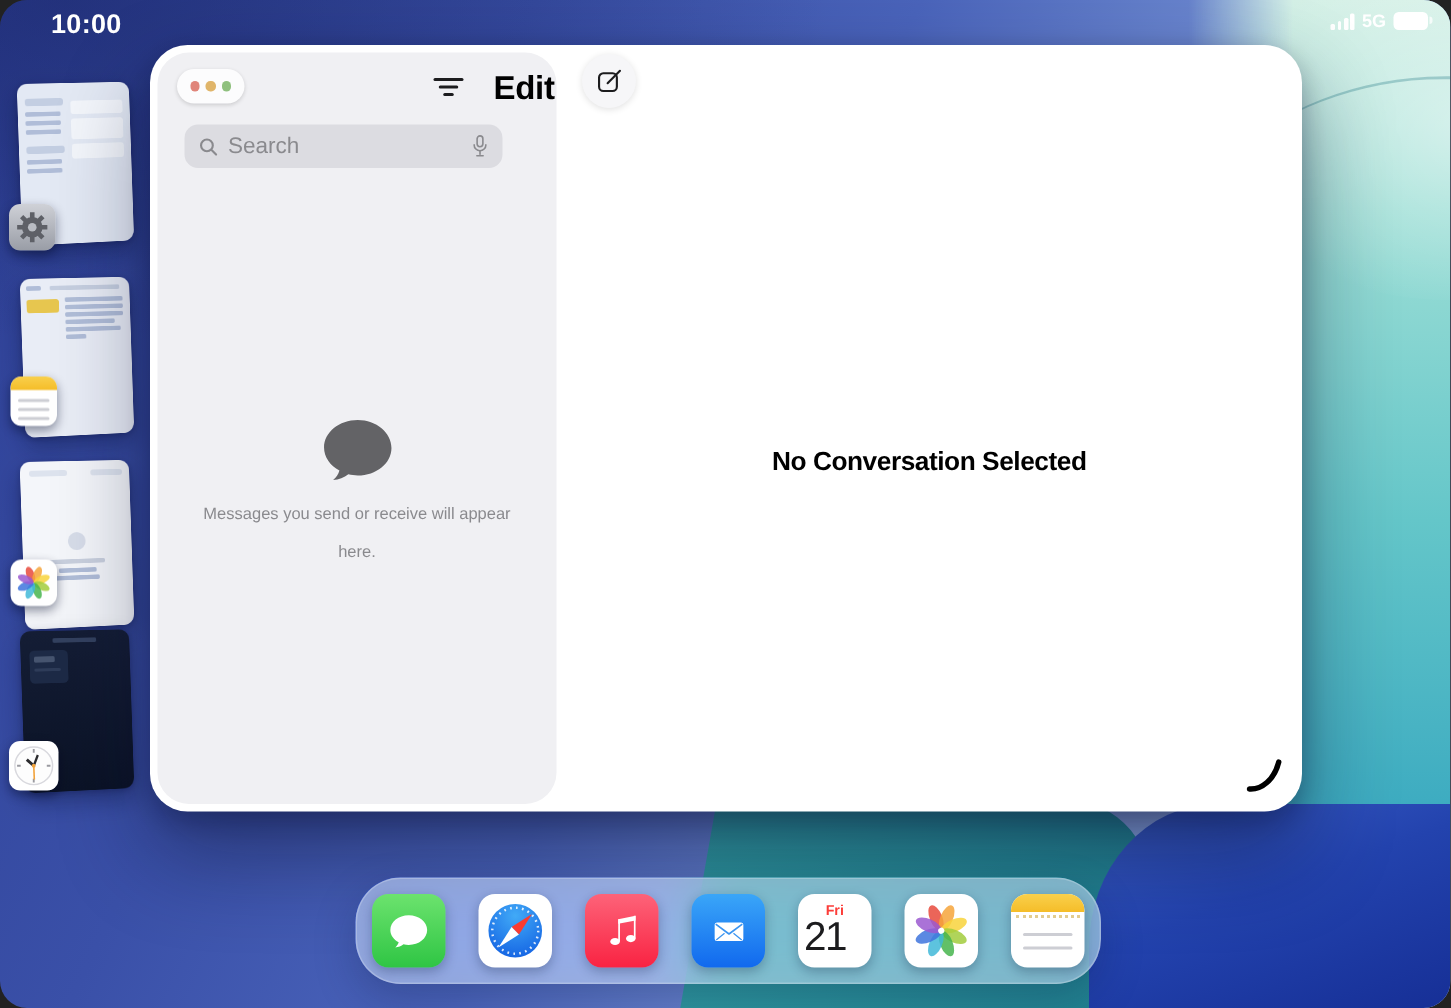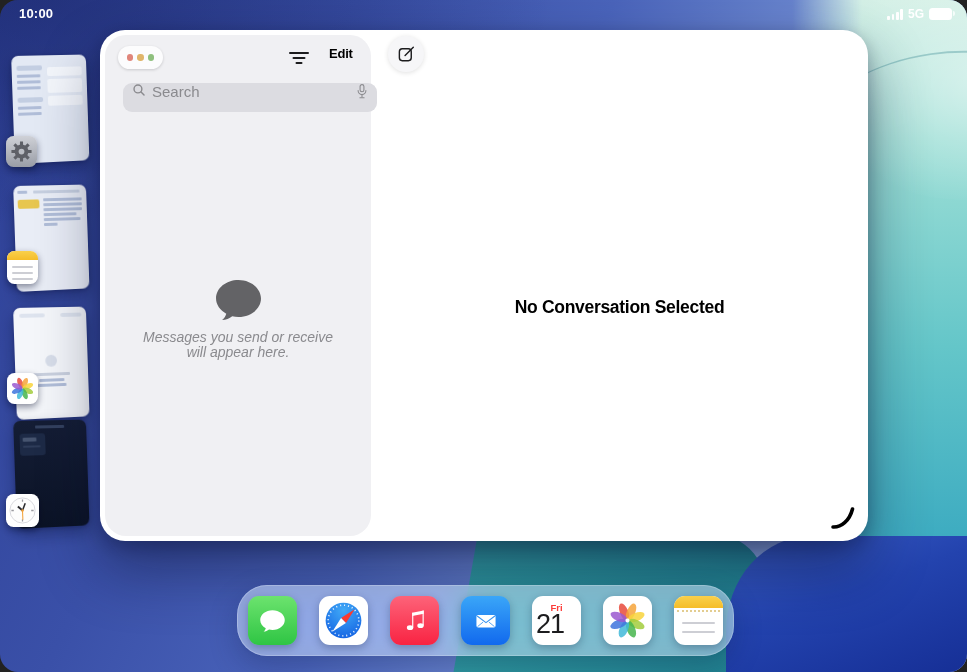--- a/index.html
+++ b/index.html
@@ -35,21 +35,21 @@
   .wp-bottom-blue{
     position:absolute; left:726px; top:536px; width:241px; height:136px;
     background:linear-gradient(160deg,#3a5ec8 0%,#2343ae 45%,#162f96 100%);
     border-top-left-radius:85px 95px;
   }
   .wp-topleft-shade{
     position:absolute; left:0; top:0; width:560px; height:230px;
     background:radial-gradient(ellipse at 8% 0%, rgba(16,25,80,.38), rgba(16,25,80,0) 70%);
   }
   
-  .status-time{ position:absolute; left:19px; top:6px; color:#fff; font-size:13px; font-weight:700; letter-spacing:.2px; }
+  .status-time{ position:absolute; left:34px; top:6px; color:#fff; font-size:18px; font-weight:700; letter-spacing:.2px; }
   .status-right{ position:absolute; right:15px; top:7px; display:flex; align-items:center; gap:5px; }
   .sig-bars{ display:flex; align-items:flex-end; gap:1.5px; height:11px; }
   .sig-bars i{ display:block; width:2.8px; background:#fff; border-radius:1px; }
   .sig-bars i:nth-child(1){height:4px}.sig-bars i:nth-child(2){height:6px}
   .sig-bars i:nth-child(3){height:8px}.sig-bars i:nth-child(4){height:10.5px}
   .net-label{ color:#fff; font-size:12px; font-weight:700; }
   .battery{ position:relative; width:23px; height:11.5px; background:#fff; border-radius:3.5px; }
   .battery:after{ content:""; position:absolute; right:-3.2px; top:3.2px; width:2.2px; height:5px;
     background:rgba(255,255,255,.75); border-radius:0 2px 2px 0; }
   
@@ -75,34 +75,34 @@
   .sidebar{
     position:absolute; left:5px; top:5px; width:266px; height:501px;
     background:#f0f0f3; border-radius:21px;
   }
   .traffic{ position:absolute; left:13px; top:11px; width:45px; height:23px; border-radius:12px;
     background:#fcfcfd; box-shadow:0 1px 3px rgba(0,0,0,.16);
     display:flex; align-items:center; justify-content:center; gap:4.5px; cursor:pointer; }
   .traffic i{ width:6.3px; height:6.3px; border-radius:50%; display:block; }
   .filter-btn{ position:absolute; left:180px; top:9px; width:27px; height:27px;
     display:flex; align-items:center; justify-content:center; cursor:pointer; background:none; border:none; }
-  .edit-btn{ position:absolute; left:224px; top:11px; font-size:13px; font-weight:600; color:#000;
+  .edit-btn{ position:absolute; left:224px; top:11px; font-size:22px; font-weight:600; color:#000;
     background:none; border:none; cursor:pointer; letter-spacing:-.2px; font-family:inherit; }
   .searchbar{
-    position:absolute; left:18px; top:48px; width:254px; height:29px; border-radius:9px;
-    background:#dcdce1; display:flex; align-items:flex-start; padding:0 9px; gap:6px;
+    position:absolute; left:18px; top:48px; width:212px; height:29px; border-radius:9px;
+    background:#dcdce1; display:flex; align-items:center; padding:0 9px; gap:6px;
   }
   .searchbar input{
     flex:1; border:none; background:transparent; outline:none; font-size:15px;
     color:#1c1c1e; font-family:inherit; min-width:0;
   }
   .searchbar input::placeholder{ color:#8a8a8e; }
   .empty{ position:absolute; left:0; right:0; top:243px; text-align:center; }
   .empty-title{ margin-top:11px; font-size:17px; font-weight:700; color:#000; letter-spacing:-.2px; }
-  .empty-sub{ margin:5px auto 0; width:212px; font-size:14px; line-height:15px; color:#8a8a8e;font-style:italic; }
+  .empty-sub{ margin:5px auto 0; width:212px; font-size:11px; line-height:25px; color:#8a8a8e; }
   .main-empty{
     position:absolute; left:271px; right:0; top:267px; text-align:center;
     font-size:17.5px; font-weight:700; color:#000; letter-spacing:-.3px;
   }
   .compose-btn{
     position:absolute; left:288px; top:6px; width:36px; height:36px; border-radius:50%;
     background:#f6f6f8; box-shadow:0 1px 5px rgba(0,0,0,.12); border:none; cursor:pointer;
     display:flex; align-items:center; justify-content:center;
   }
   .resize-handle{ position:absolute; right:12px; bottom:7px; cursor:nwse-resize; }

